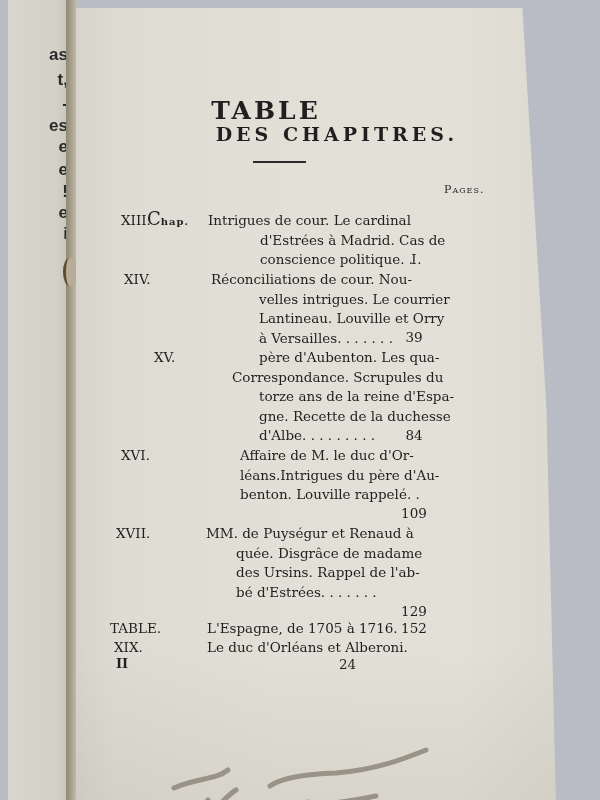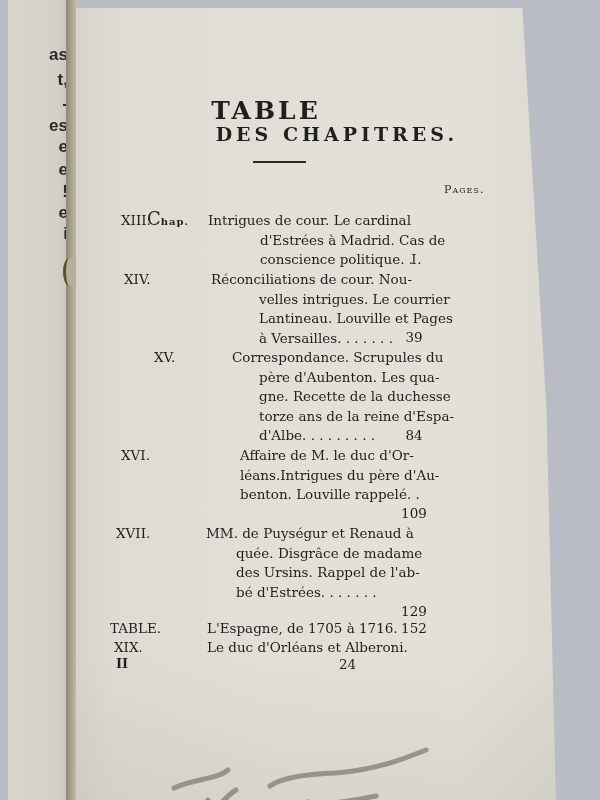--- a/index.html
+++ b/index.html
@@ -176,33 +176,33 @@
       <div style="padding-left:52px">conscience politique.   .   .</div>
     </div>
     <span class="page-no" style="top:39px">I</span>
   </div>
 
   <div class="entry" style="top:262px;left:0">
     <span class="num" style="left:48px">XIV.</span>
     <div class="lines" style="left:135px">
       <div>Réconciliations de cour. Nou-</div>
       <div style="padding-left:48px">velles intrigues. Le courrier</div>
-      <div style="padding-left:48px">Lantineau. Louville et Pages</div>
+      <div style="padding-left:48px">Lantineau. Louville et Orry</div>
       <div style="padding-left:48px">à Versailles. .  .  .  .  .  .</div>
     </div>
     <span class="page-no" style="top:58px">39</span>
   </div>
 
   <div class="entry" style="top:340px;left:0">
     <span class="num" style="left:78px;width:70px">XV.</span>
     <div class="lines" style="left:110px">
+      <div style="padding-left:73px">père d'Aubenton. Les qua-</div>
       <div style="padding-left:46px">Correspondance. Scrupules du</div>
-      <div style="padding-left:73px">père d'Aubenton. Les qua-</div>
+      <div style="padding-left:73px">torze ans de la reine d'Espa-</div>
       <div style="padding-left:73px">gne. Recette de la duchesse</div>
-      <div style="padding-left:73px">torze ans de la reine d'Espa-</div>
       <div style="padding-left:73px">d'Albe. .  .  .  .  .  .  .  .</div>
     </div>
     <span class="page-no" style="top:78px">84</span>
   </div>
 
   <div class="entry" style="top:438px;left:0">
     <span class="num" style="left:45px">XVI.</span>
     <div class="lines" style="left:110px">
       <div style="padding-left:54px">Affaire de M. le duc d'Or-</div>
       <div style="padding-left:54px">léans.Intrigues du père d'Au-</div>

